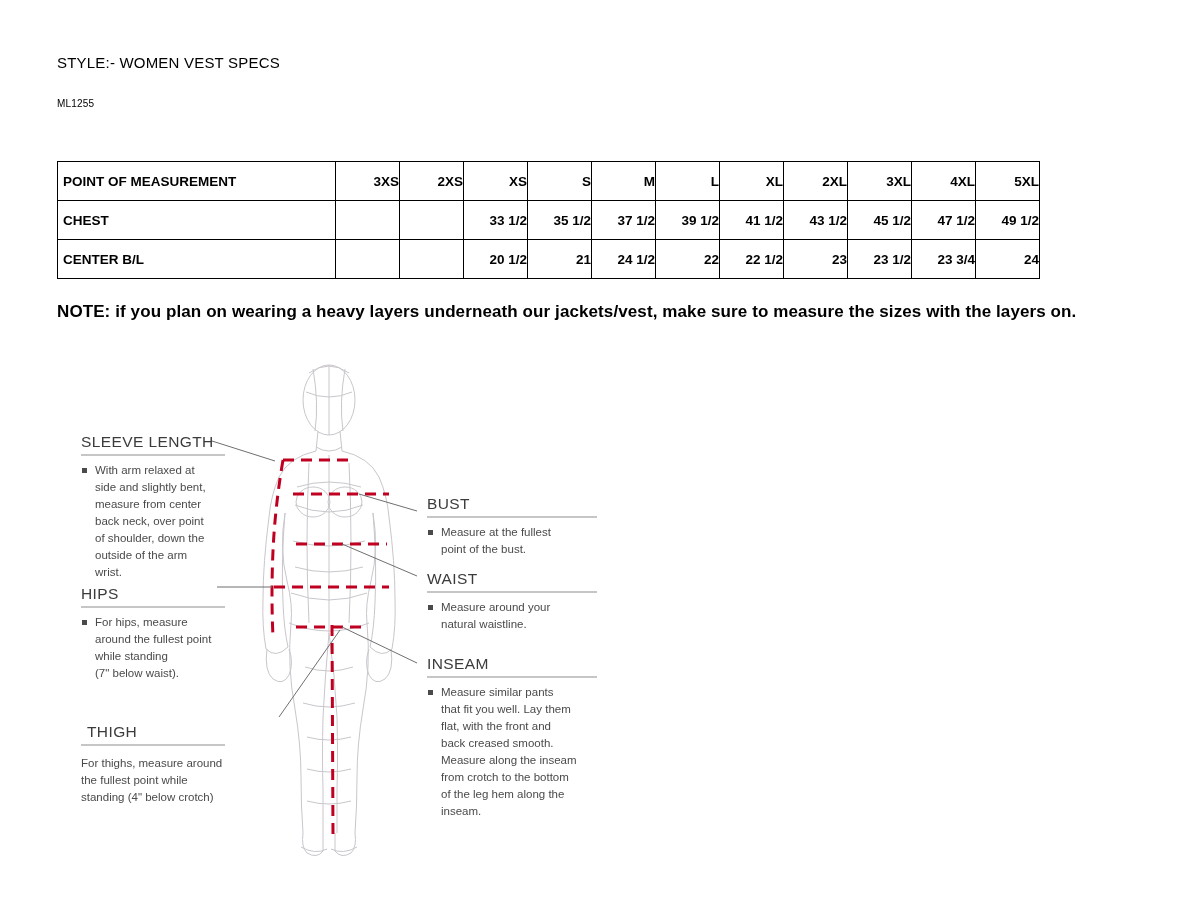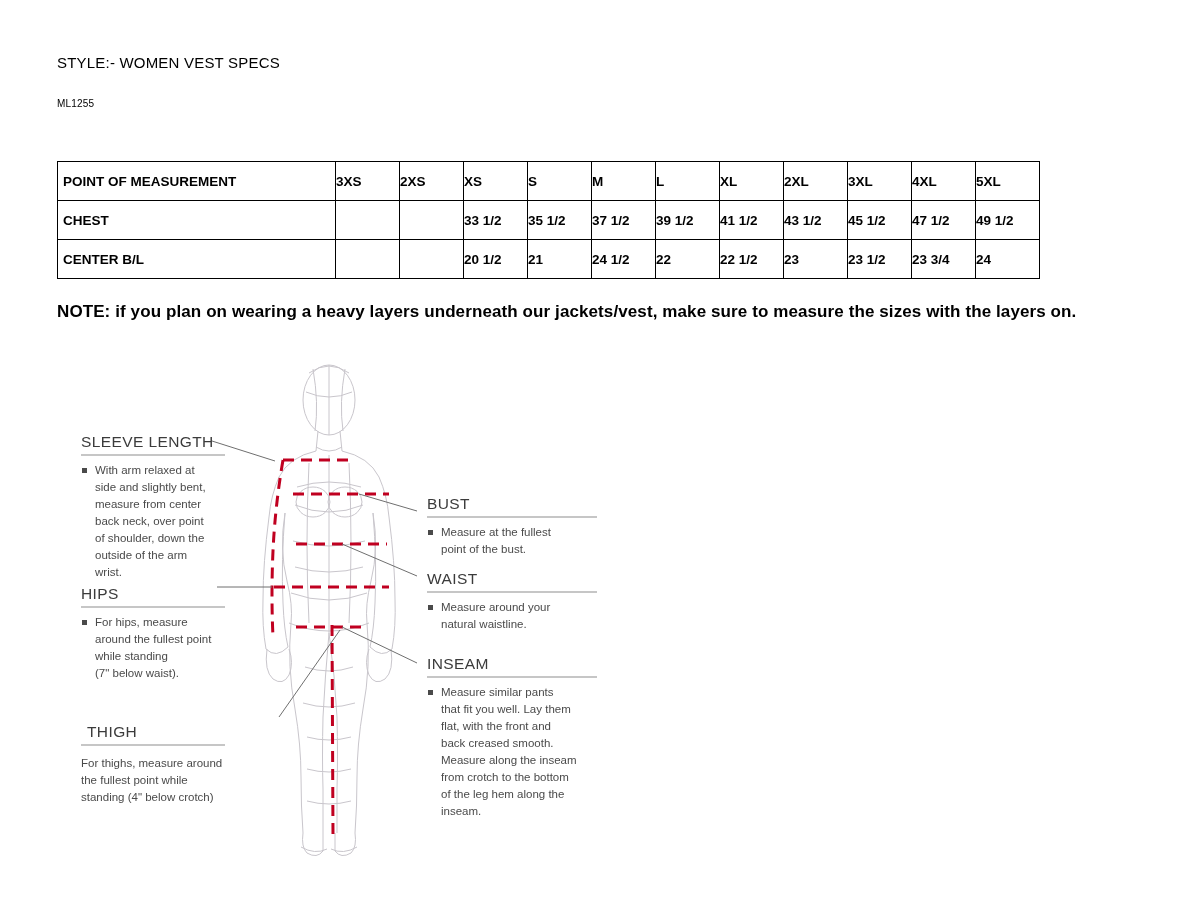--- a/index.html
+++ b/index.html
@@ -39,21 +39,21 @@
     top: 161px;
     width: 970px;
     border-collapse: collapse;
     table-layout: fixed;
   }
   #specs-table td {
     border: 1px solid #000000;
     height: 38px;
     font-size: 13.5px;
     font-weight: bold;
-    text-align: left;
+    text-align: right;
     vertical-align: middle;
     padding: 0;
   }
   #specs-table td.label-cell {
     text-align: left;
     padding-left: 5px;
   }
 
   #note-line {
     position: absolute;

